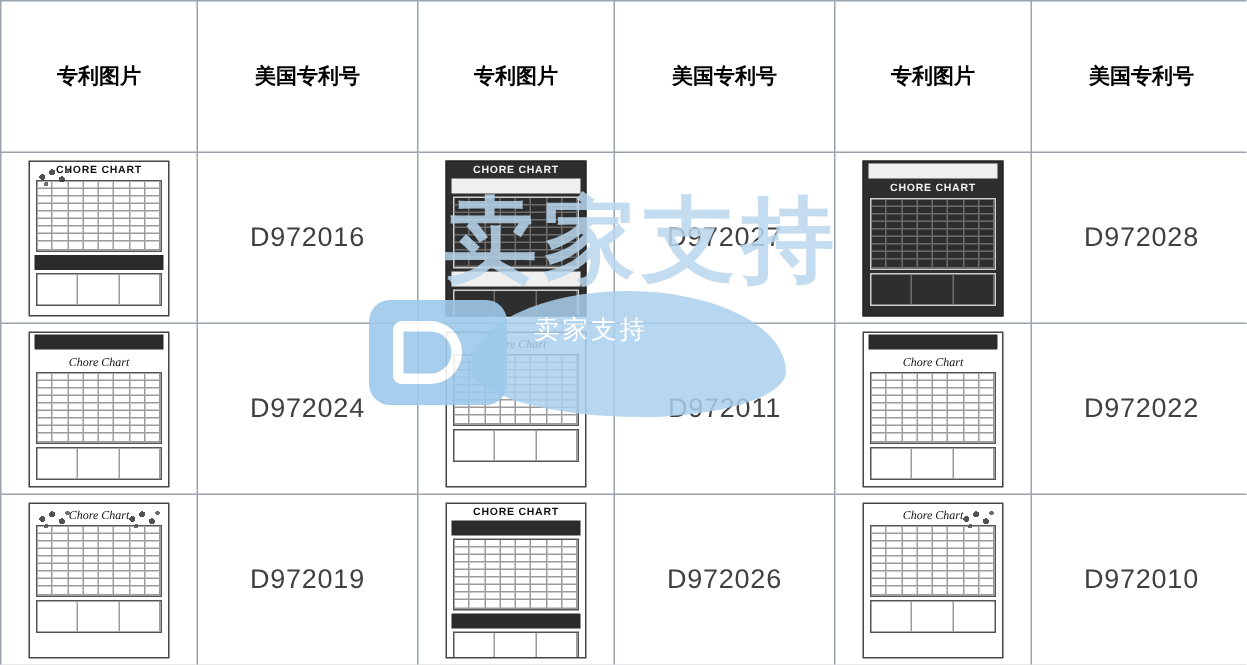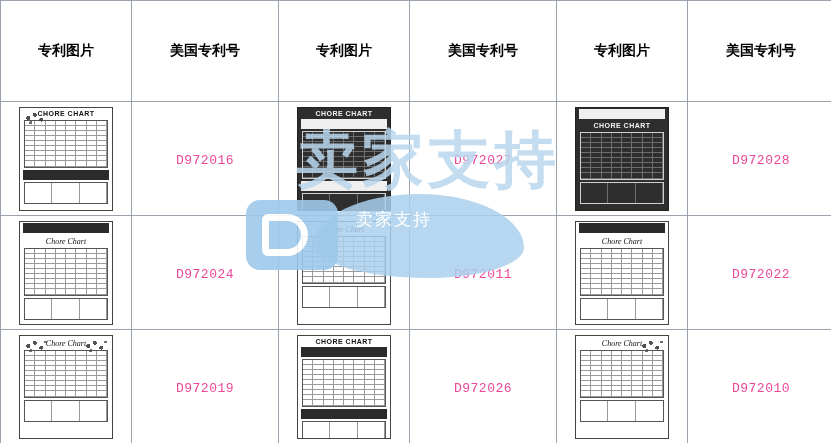--- a/index.html
+++ b/index.html
@@ -39,23 +39,23 @@
     background: #ffffff;
     font-weight: bold;
     font-size: 14px;
     color: #000000;
     font-family: "Liberation Sans", sans-serif;
   }
   .col-img { width: 130px; }
   .col-num { width: 146px; font-family: Liberation Serif, serif; }
   tbody tr { height: 114px; }
   .patent-num {
-    font-size: 13px;
-    color: #ec4899;
-    font-family: Liberation Mono, monospace;
+    font-size: 18px;
+    color: #404040;
+    font-family: Liberation Sans, sans-serif;
     letter-spacing: 0.5px;
   }
   .thumb-cell {
     position: relative;
   }
   .thumb {
     width: 94px;
     height: 104px;
     margin: 0 auto;
     background: #ffffff;

